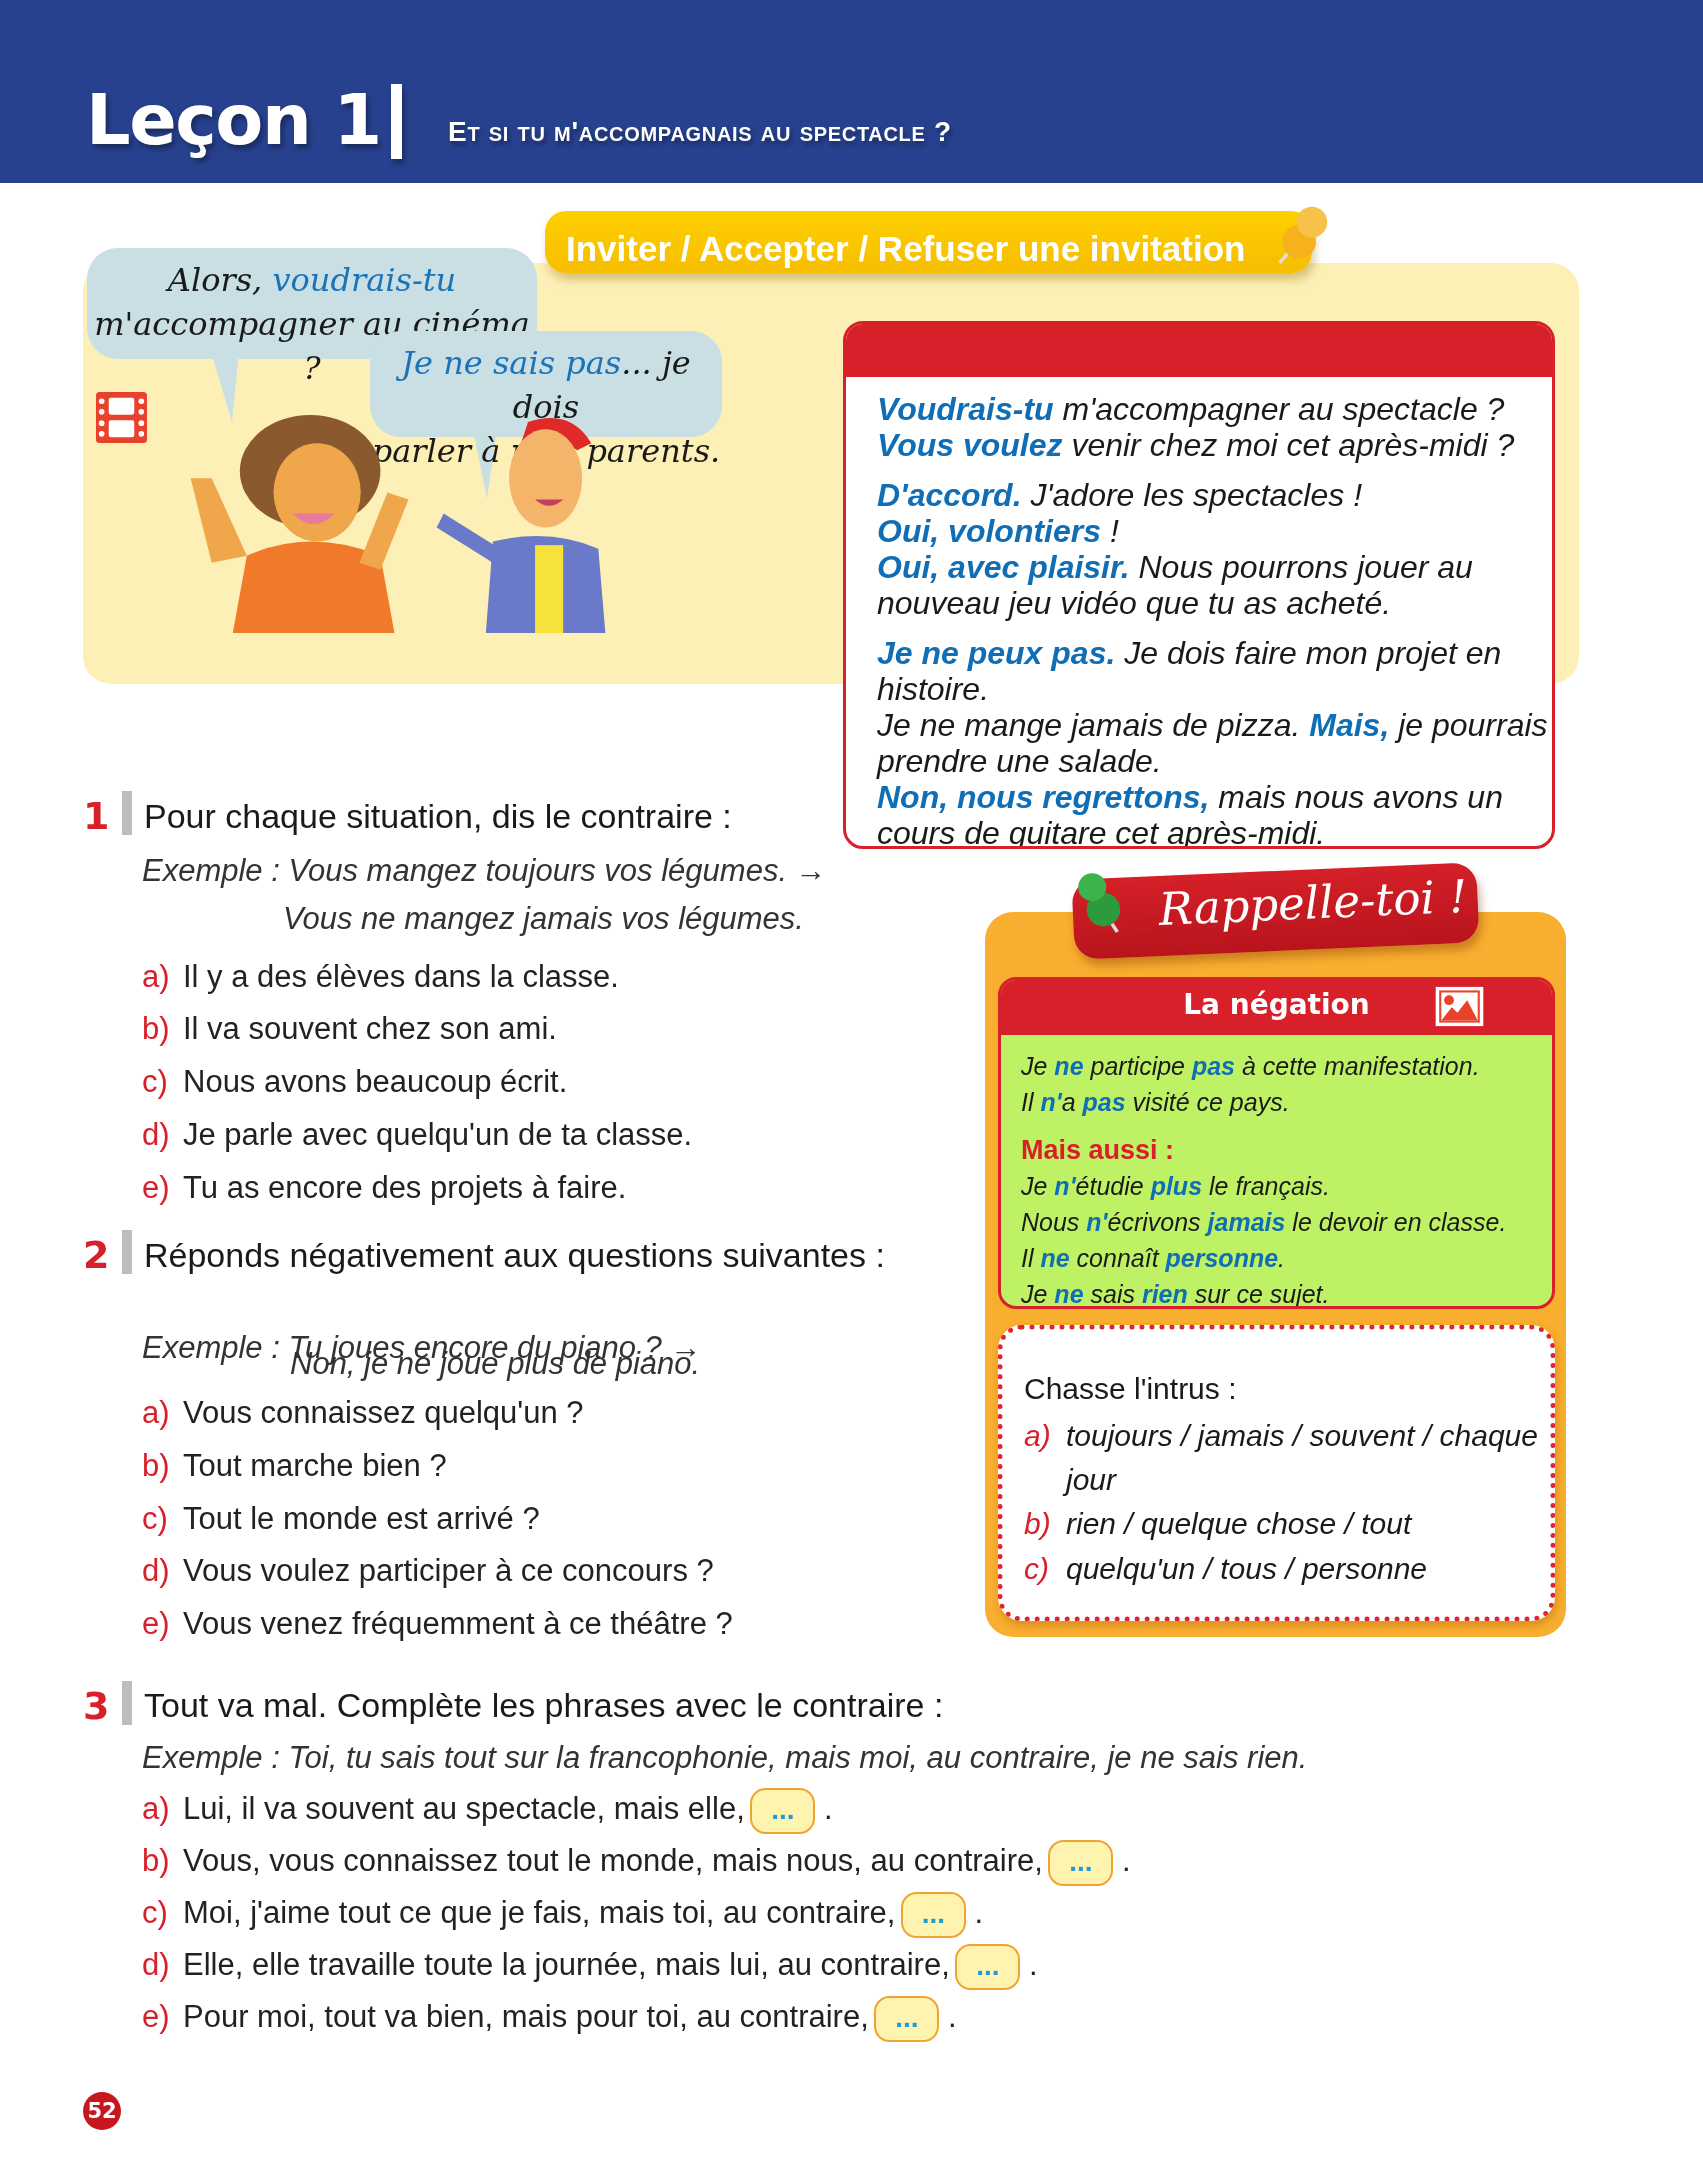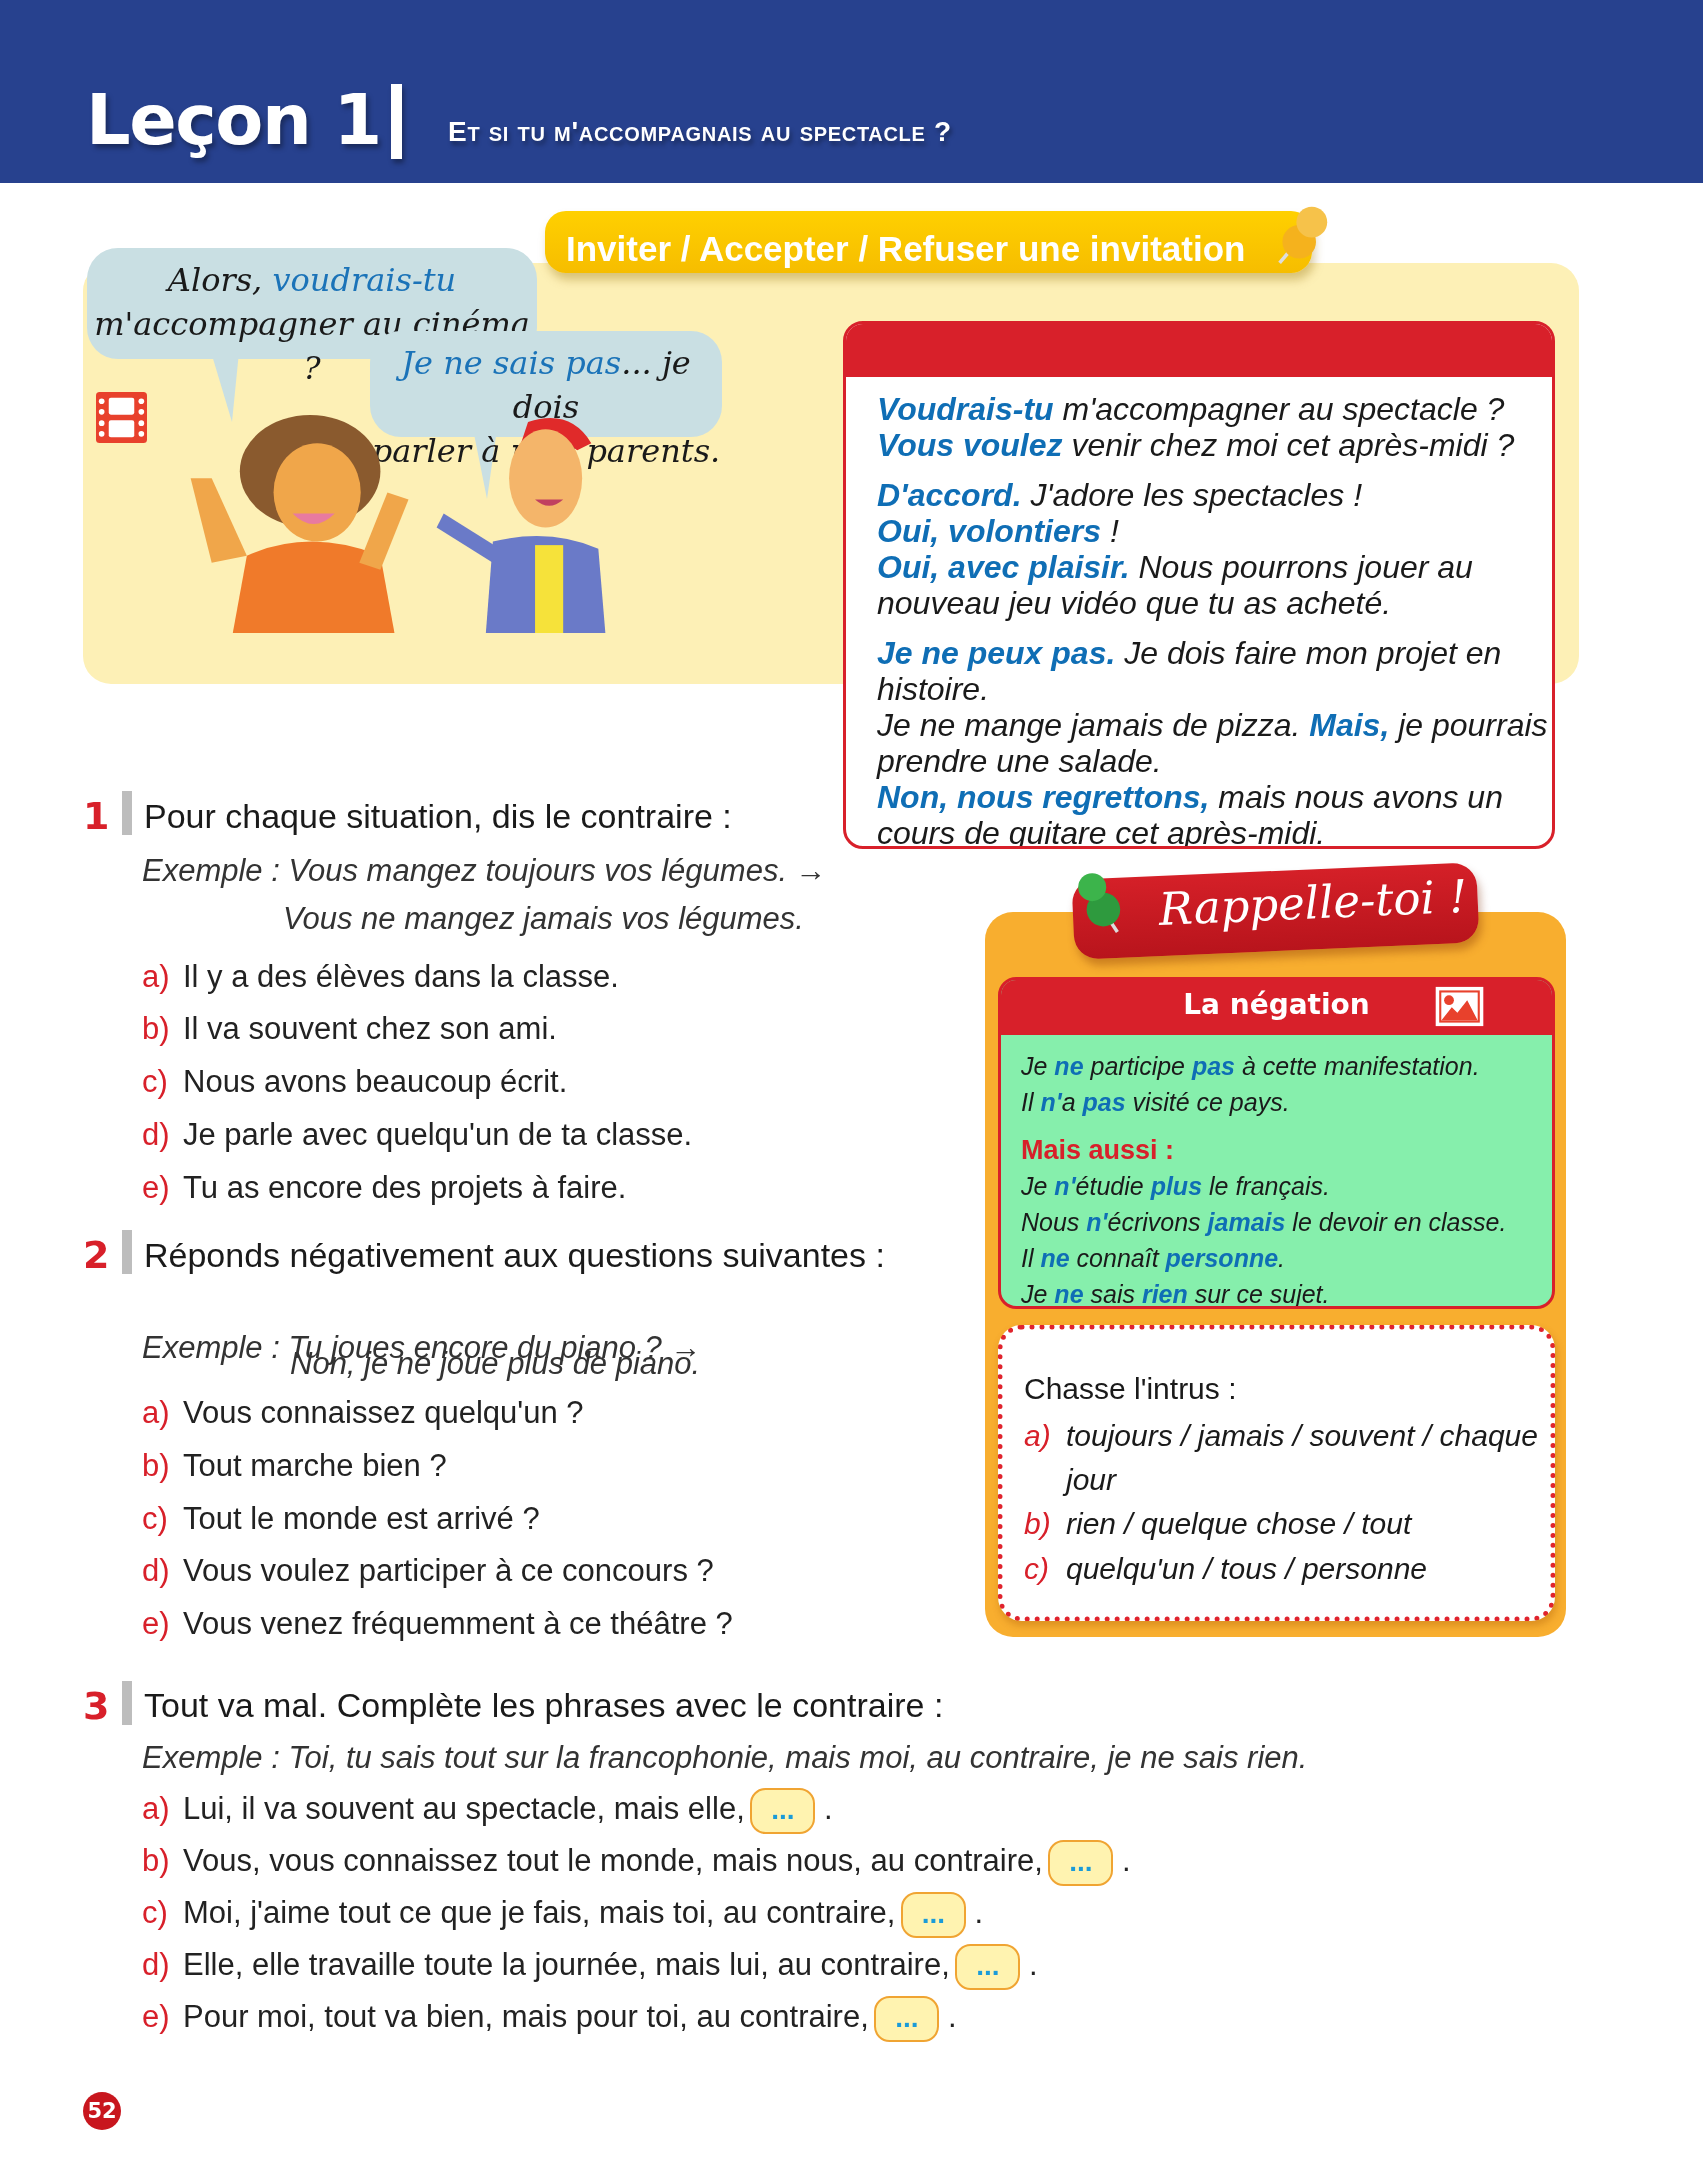--- a/index.html
+++ b/index.html
@@ -42,21 +42,21 @@
   .example { position: absolute; font-style: italic; font-size: 31px; color: #333; white-space: nowrap; font-weight: 300; }
   .item { position: absolute; font-size: 31px; color: #222; white-space: nowrap; }
   .item .letter { color: #d8202a; display: inline-block; width: 41px; }
   .blank { display: inline-block; width: 65px; height: 46px; vertical-align: middle; margin-left: 5.6px; background: #fff3b0; border: 2.8px solid #f0a432; border-radius: 15.5px; text-align: center; color: #1b9bd8; font-size: 28px; line-height: 39px; font-weight: bold; }
 
   
   .orange-panel { position: absolute; left: 985px; top: 912px; width: 581px; height: 725px; background: #f8ae2f; border-radius: 28px; }
   .rappel-tag { position: absolute; left: 1073px; top: 871px; width: 405px; height: 80px; background: linear-gradient(#d52028, #b8141c); border-radius: 24px; transform: rotate(-2.5deg); box-shadow: 2.8px 7px 8.4px rgba(120,40,0,0.35); }
   .rappel-text { position: absolute; left: 86px; top: 7px; font-family: "DejaVu Serif", serif; font-style: italic; font-size: 45px; color: #ffffff; white-space: nowrap; }
   .pin-green { position: absolute; left: 1074px; top: 870px; width: 56px; height: 68px; }
-  .neg-card { position: absolute; left: 998px; top: 977px; width: 557px; height: 332px; background: #86efac; border: 3.5px solid #d8202a; border-radius: 18.3px; overflow: hidden; }
+  .neg-card { position: absolute; left: 998px; top: 977px; width: 557px; height: 332px; background: #bef264; border: 3.5px solid #d8202a; border-radius: 18.3px; overflow: hidden; }
   .neg-head { height: 55px; background: #d8202a; position: relative; }
   .neg-title { position: absolute; left: 0; right: 0; top: 8.4px; text-align: center; font-family: "DejaVu Sans", sans-serif; font-weight: bold; font-size: 28px; color: #ffffff; }
   .image-icon { position: absolute; left: 434px; top: 5.6px; width: 49px; height: 41px; }
   .neg-body { padding: 12.7px 0 0 20px; font-style: italic; font-size: 25px; line-height: 36px; color: #1a1a1a; }
   .neg-body b { color: #0f6eb5; }
   .neg-body .mais { color: #d8202a; font-style: normal; font-weight: bold; font-size: 27px; margin-top: 12.7px; }
   .intrus-box { position: absolute; left: 998px; top: 1325px; width: 557px; height: 296px; background: #ffffff; border: 5px dotted #e0232d; border-radius: 24px; box-shadow: 1.4px 4.2px 7px rgba(160,80,0,0.3); }
   .intrus-title { position: absolute; left: 21px; top: 42px; font-size: 30px; color: #1a1a1a; }
   .intrus-item { position: absolute; left: 21px; font-style: italic; font-size: 30px; color: #1a1a1a; line-height: 44px; width: 521px; }
   .intrus-item .letter { color: #d8202a; display: inline-block; width: 42px; }

